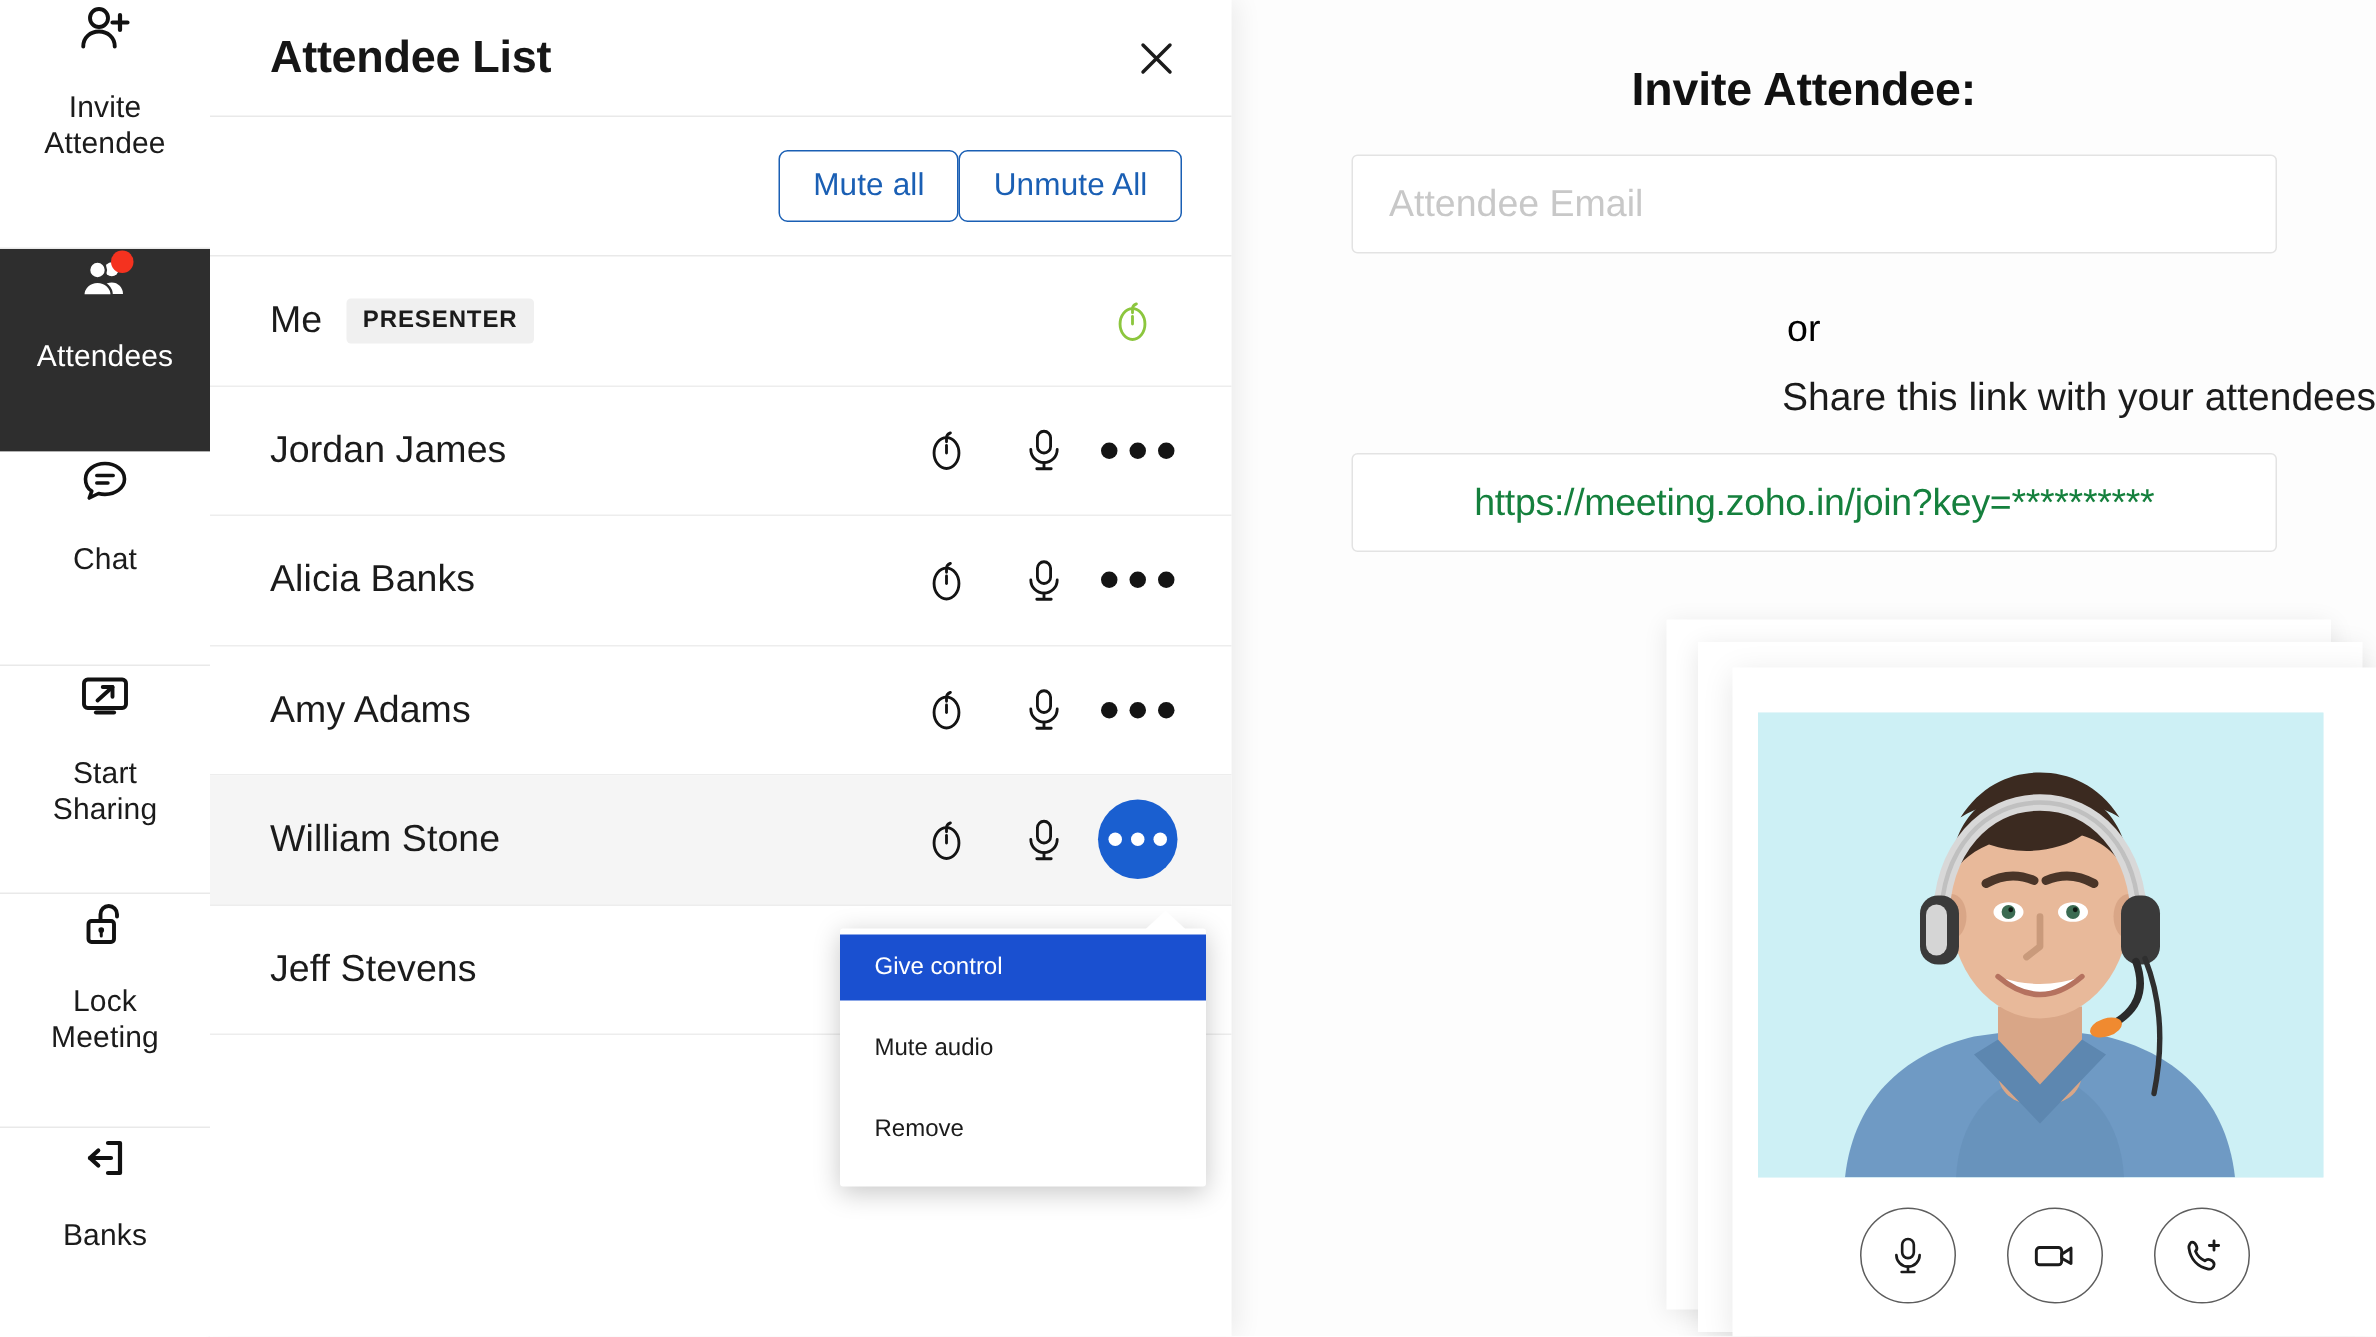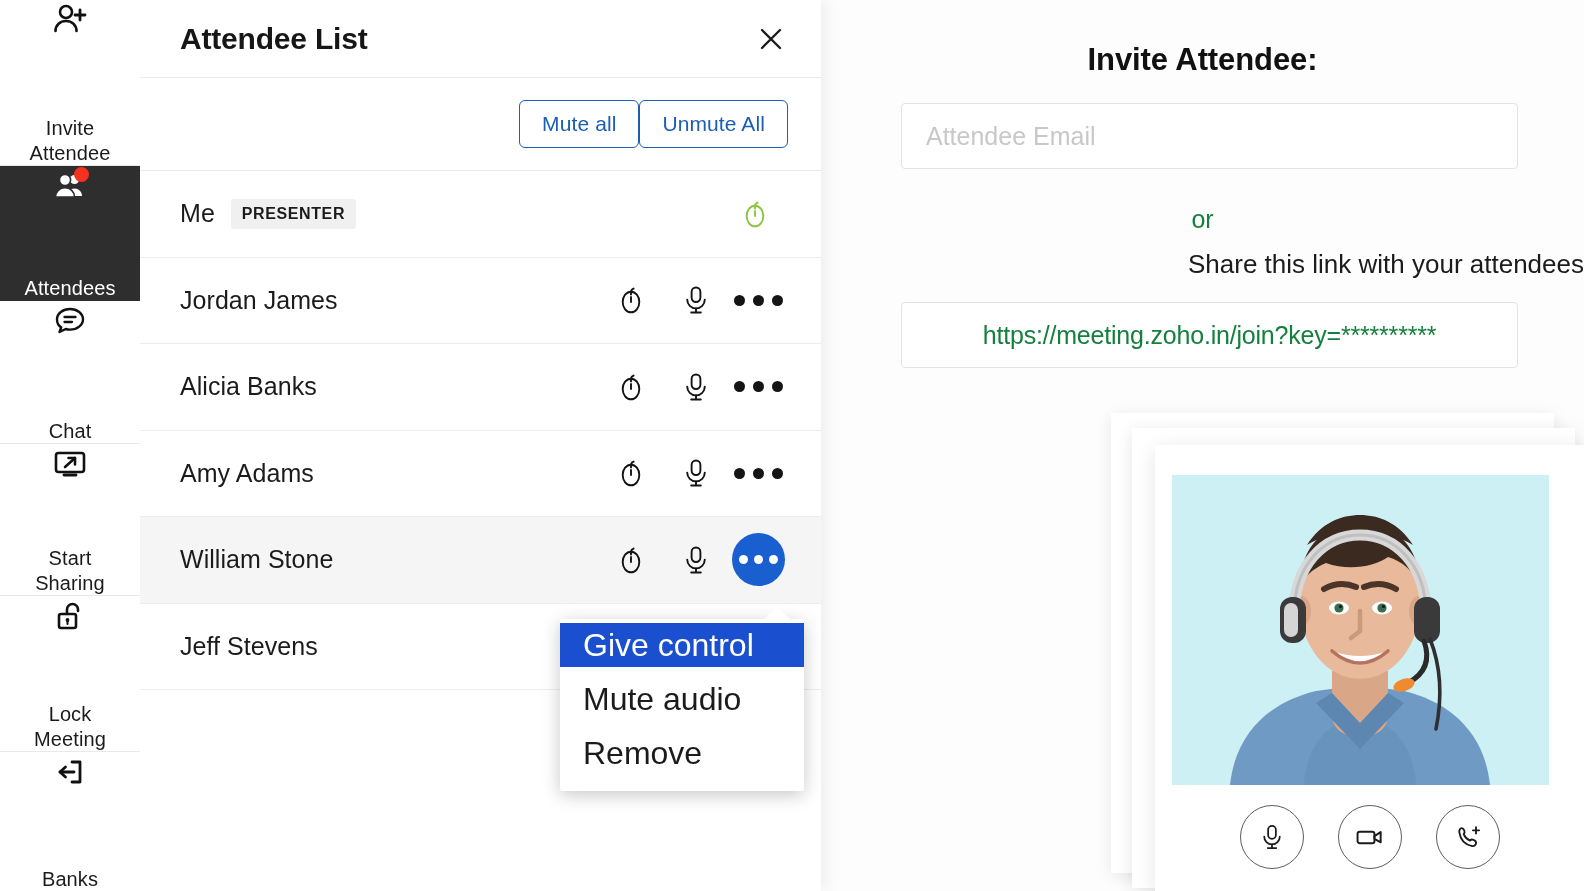--- a/index.html
+++ b/index.html
@@ -21,22 +21,22 @@
     width: 140px; height: 891px;
     background: #ffffff;
     border-right: 1px solid #e6e6e6;
     display: flex; flex-direction: column;
     z-index: 40;
   }
   .side-item {
     position: relative;
     width: 140px;
     display: flex; flex-direction: column;
-    align-items: center; justify-content: space-between;
-    gap: 9px;
+    align-items: center; justify-content: flex-start;
+    gap: 20px;
     border-bottom: 1px solid #e9e9e9;
     color: #1b1b1b;
     cursor: pointer;
     background: #ffffff;
   }
   .side-item.active {
     background: #2e2e2e;
     color: #ffffff;
     border-bottom-color: #2e2e2e;
   }
@@ -177,21 +177,21 @@
     left: 203px; top: -12px;
     width: 0; height: 0;
     border-left: 14px solid transparent;
     border-right: 14px solid transparent;
     border-bottom: 13px solid #ffffff;
   }
   .menu-item {
     height: 44px;
     display: flex; align-items: center;
     padding-left: 23px;
-    font-size: 32px;
+    font-size: 16px;
     color: #1b1b1b;
     cursor: pointer;
   }
   .menu-item.selected {
     background: #1a50d0;
     color: #ffffff;
   }
   .menu-item.gap-top { margin-top: 10px; }
 
   
@@ -216,21 +216,21 @@
     background: #ffffff;
     font-size: 25px;
     color: #1b1b1b;
     padding: 0 24px;
     font-family: "Liberation Sans", sans-serif;
     outline: none;
   }
   #email-input::placeholder { color: #c8c8c8; }
   #or-text {
     position: absolute; left: 0; right: 0; top: 205px;
-    text-align: center; font-size: 25px; color: #15803d;
+    text-align: center; font-size: 25px; color: #000000;
   }
   #share-text {
     position: absolute; left: 0; right: 0; top: 249px;
     text-align: right; font-size: 26px; color: #1b1b1b;
   }
   #link-box {
     position: absolute;
     left: 80px; top: 302px;
     width: 617px; height: 66px;
     border: 1px solid #e3e3e3;

